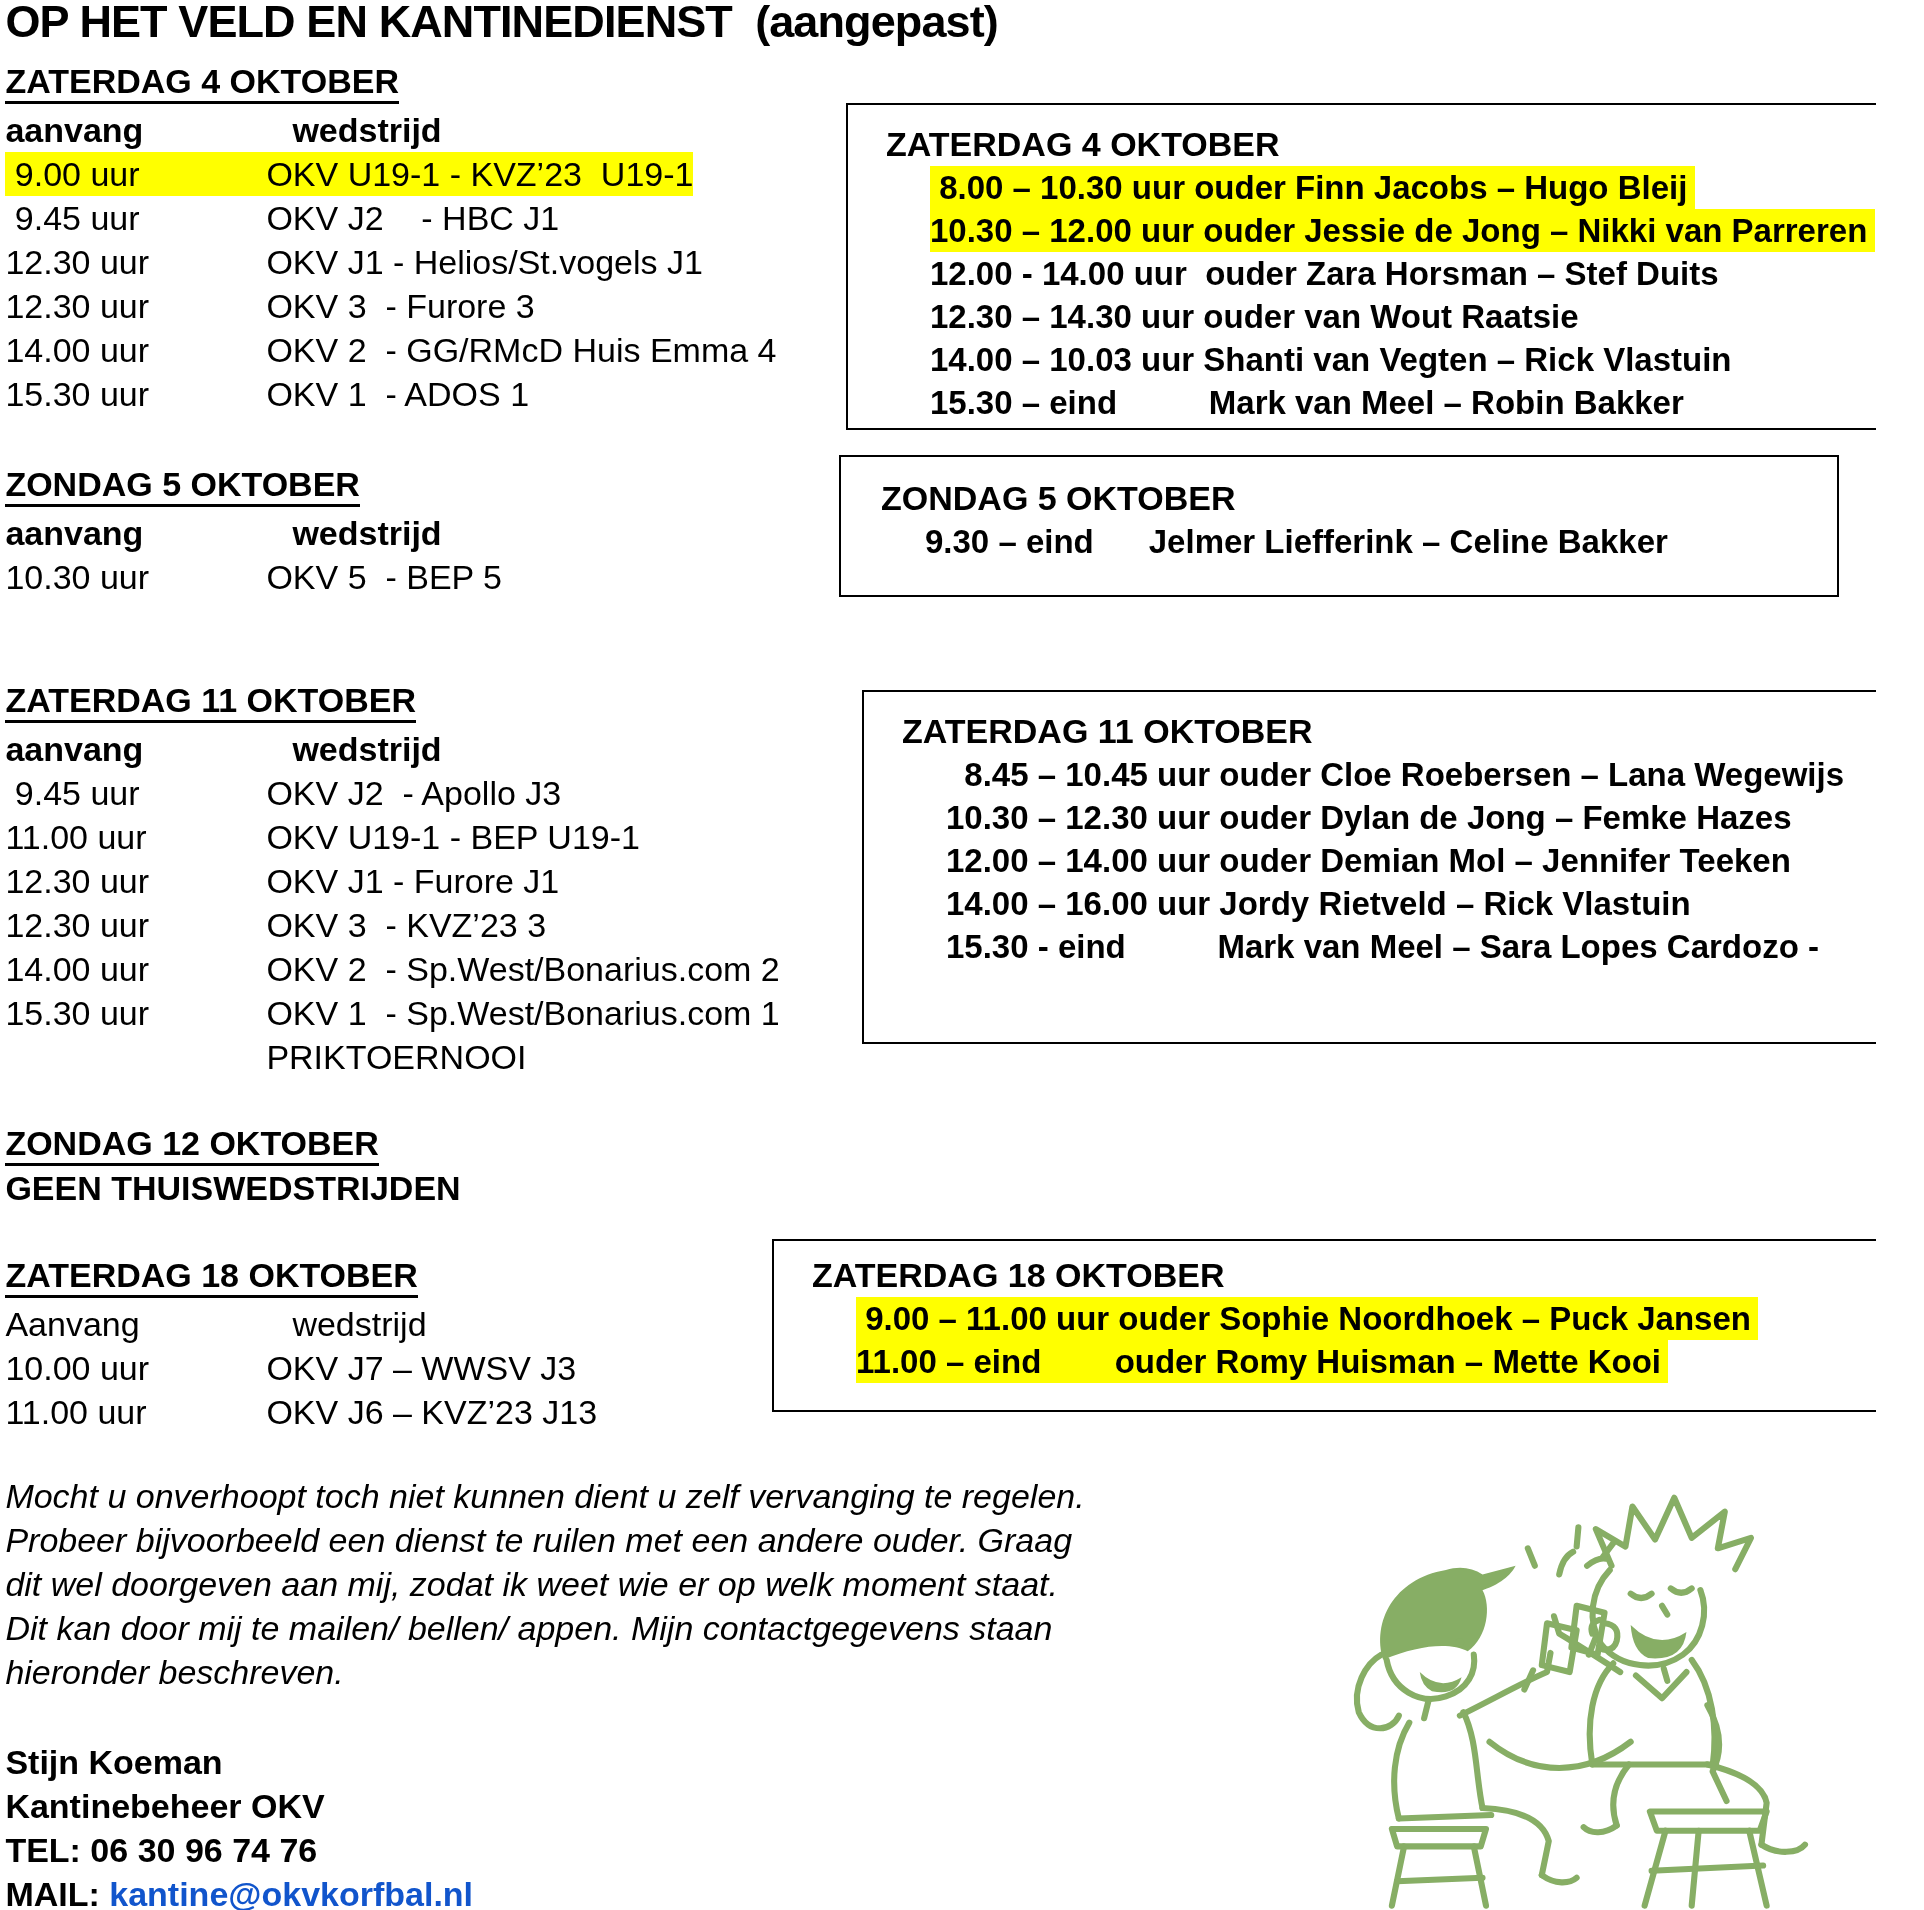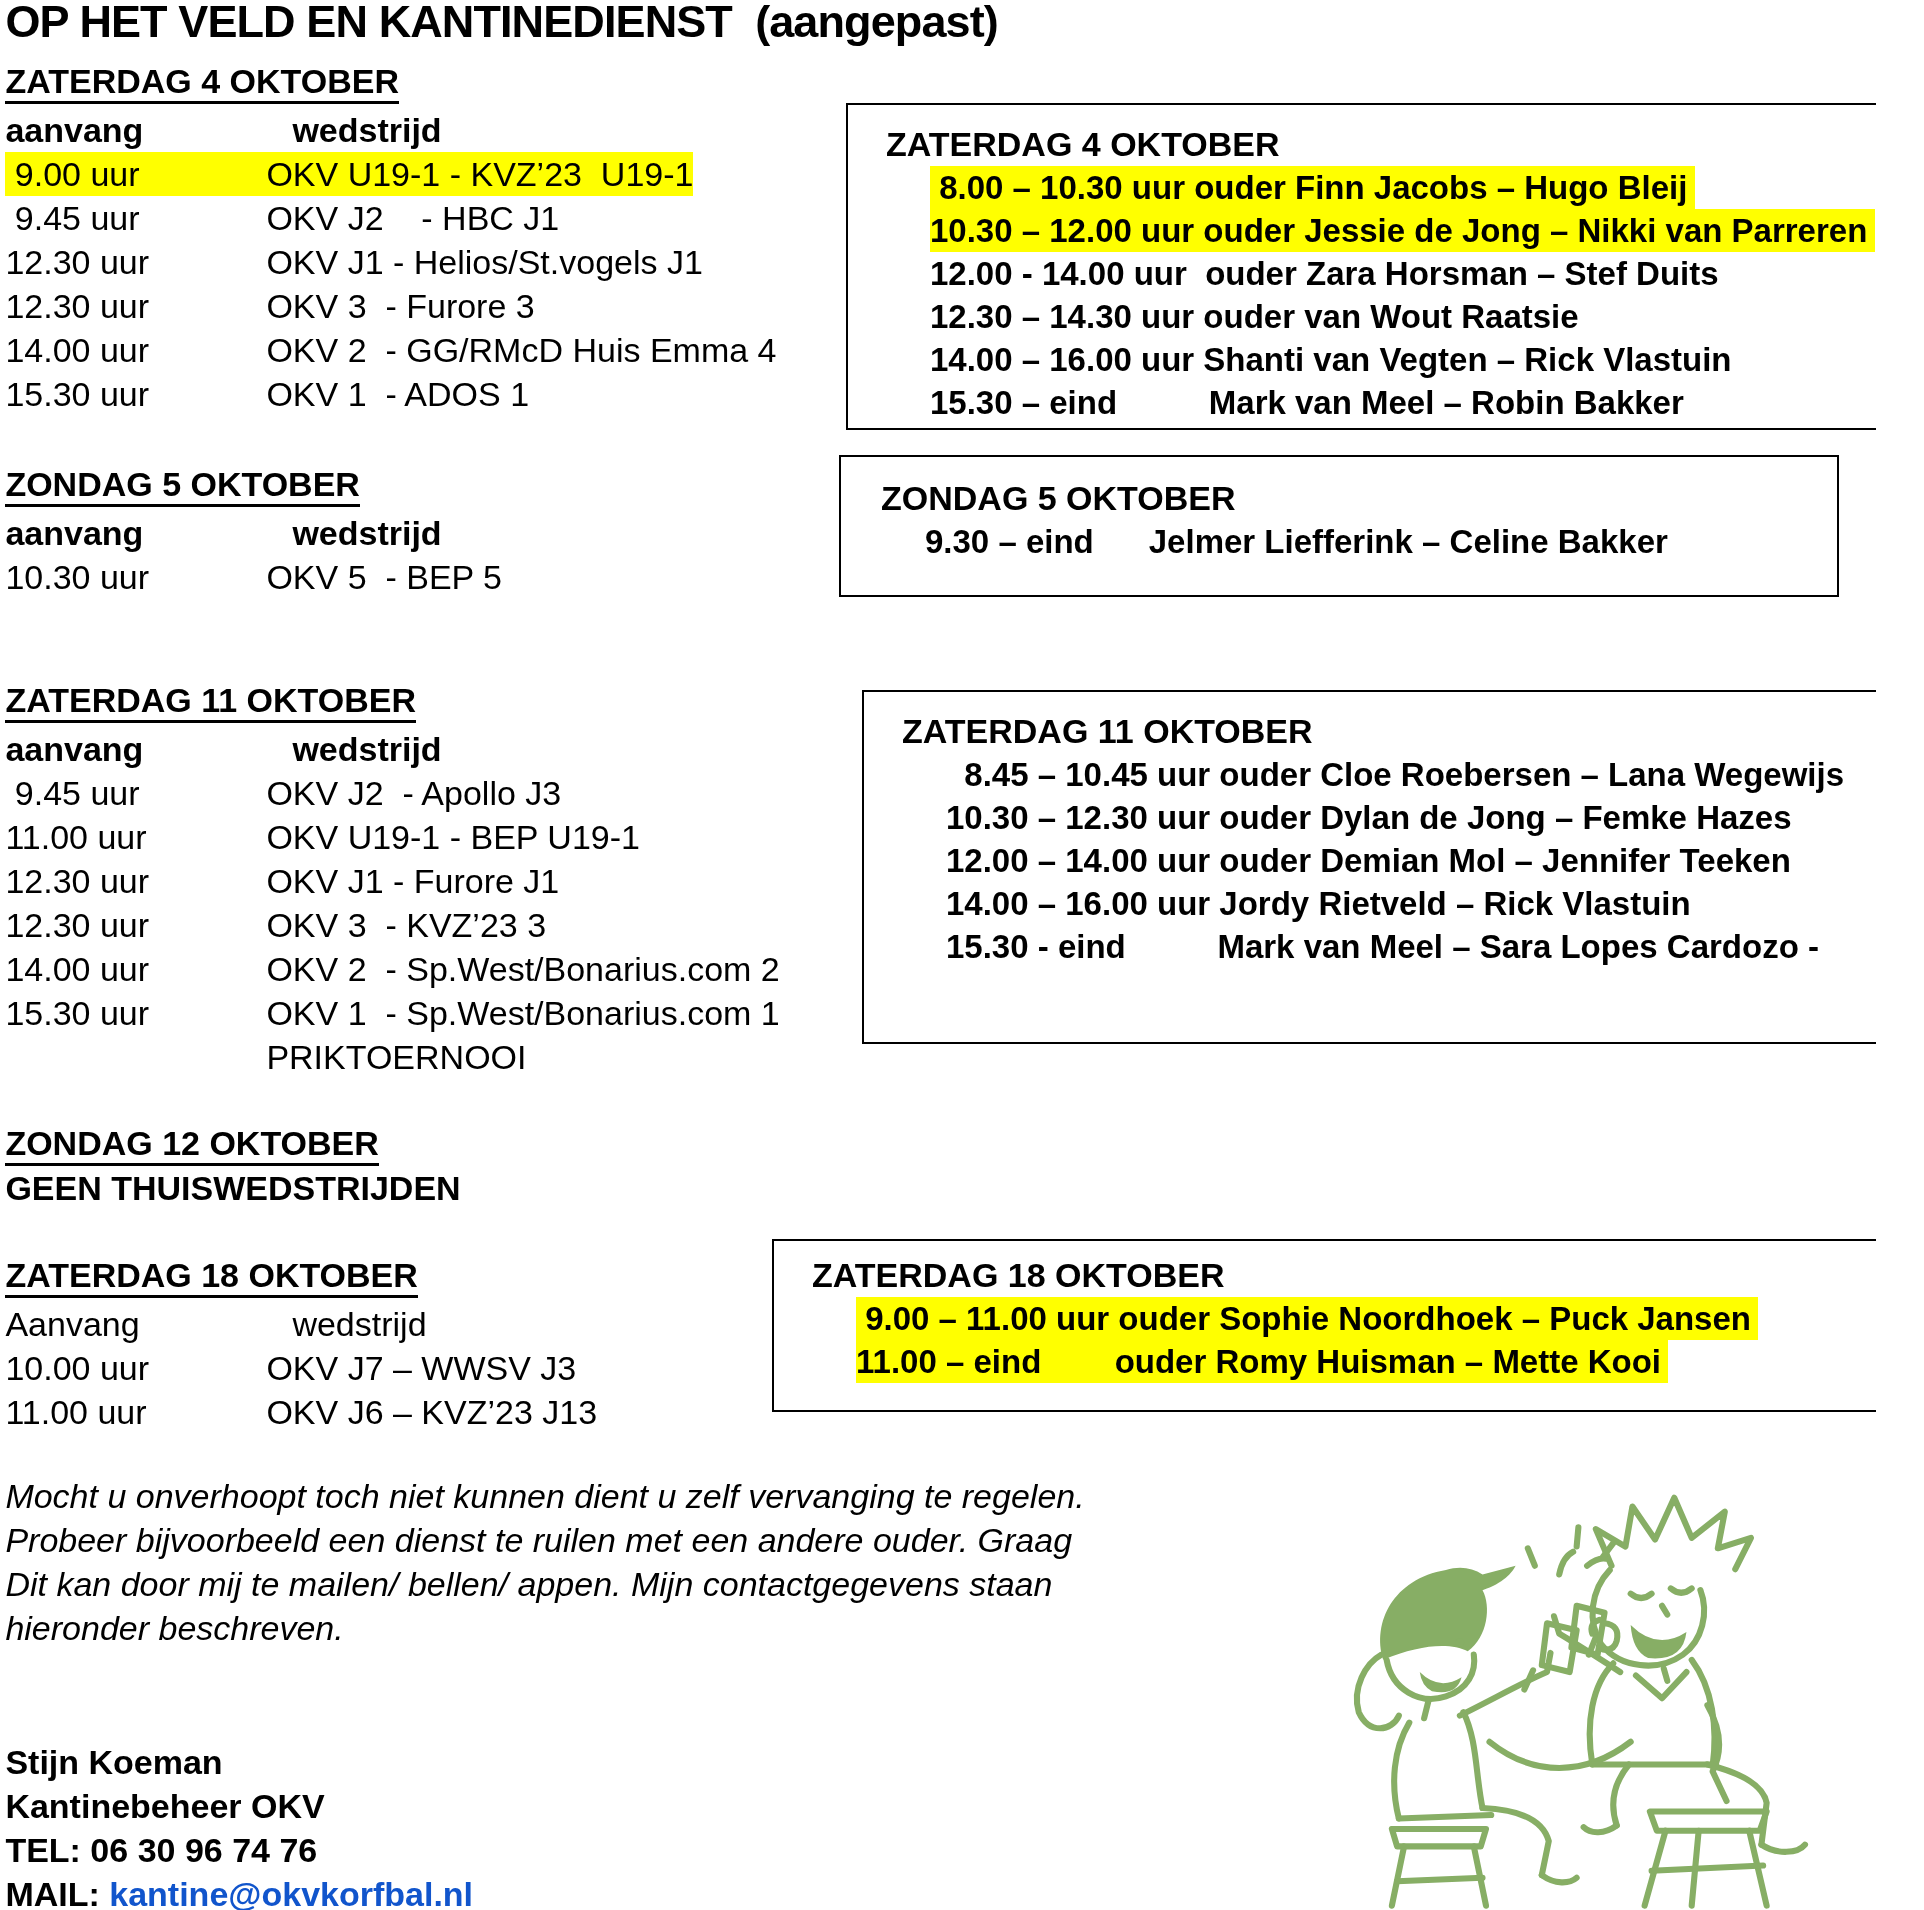--- a/index.html
+++ b/index.html
@@ -92,21 +92,21 @@
       </div>
     </div>
 
   <div id="boxes">
       <div class="box" id="box-0">
         <div class="box-heading">ZATERDAG 4 OKTOBER</div>
         <div class="box-row"><span class="hl"> 8.00 – 10.30 uur ouder Finn Jacobs – Hugo Bleij</span></div>
         <div class="box-row"><span class="hl">10.30 – 12.00 uur ouder Jessie de Jong – Nikki van Parreren</span></div>
         <div class="box-row"><span>12.00 - 14.00 uur  ouder Zara Horsman – Stef Duits</span></div>
         <div class="box-row"><span>12.30 – 14.30 uur ouder van Wout Raatsie</span></div>
-        <div class="box-row"><span>14.00 – 16.00 uur Shanti van Vegten – Rick Vlastuin</span></div>
+        <div class="box-row"><span>14.00 – 10.03 uur Shanti van Vegten – Rick Vlastuin</span></div>
         <div class="box-row"><span>15.30 – eind          Mark van Meel – Robin Bakker</span></div>
       </div>
       <div class="box" id="box-1">
         <div class="box-heading">ZONDAG 5 OKTOBER</div>
         <div class="box-row"><span>9.30 – eind      Jelmer Liefferink – Celine Bakker</span></div>
       </div>
       <div class="box" id="box-2">
         <div class="box-heading">ZATERDAG 11 OKTOBER</div>
         <div class="box-row"><span>  8.45 – 10.45 uur ouder Cloe Roebersen – Lana Wegewijs</span></div>
         <div class="box-row"><span>10.30 – 12.30 uur ouder Dylan de Jong – Femke Hazes</span></div>
@@ -117,20 +117,21 @@
       <div class="box" id="box-3">
         <div class="box-heading">ZATERDAG 18 OKTOBER</div>
         <div class="box-row"><span class="hl"> 9.00 – 11.00 uur ouder Sophie Noordhoek – Puck Jansen</span></div>
         <div class="box-row"><span class="hl">11.00 – eind        ouder Romy Huisman – Mette Kooi</span></div>
       </div>
     </div>
 
   <div class="note" id="note">
       <div class="note-line">Mocht u onverhoopt toch niet kunnen dient u zelf vervanging te regelen.</div>
       <div class="note-line">Probeer bijvoorbeeld een dienst te ruilen met een andere ouder. Graag</div>
+      <div class="note-line">dit wel doorgeven aan mij, zodat ik weet wie er op welk moment staat.</div>
       <div class="note-line">Dit kan door mij te mailen/ bellen/ appen. Mijn contactgegevens staan</div>
       <div class="note-line">hieronder beschreven.</div>
     </div>
 
   <div class="contact">
     <div>Stijn Koeman</div>
     <div>Kantinebeheer OKV</div>
     <div>TEL: 06 30 96 74 76</div>
     <div><span>MAIL</span><span class="mail-sep">: </span><a class="mail-link" href="#">kantine@okvkorfbal.nl</a></div>
   </div>

